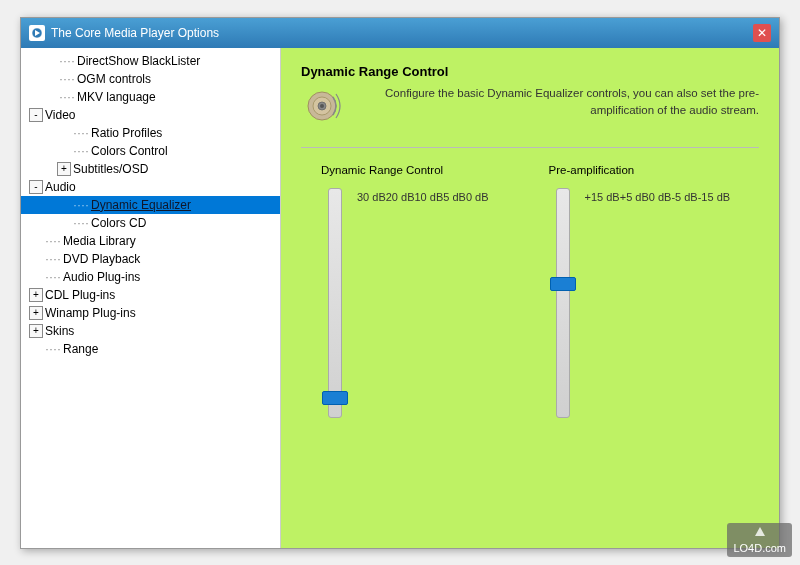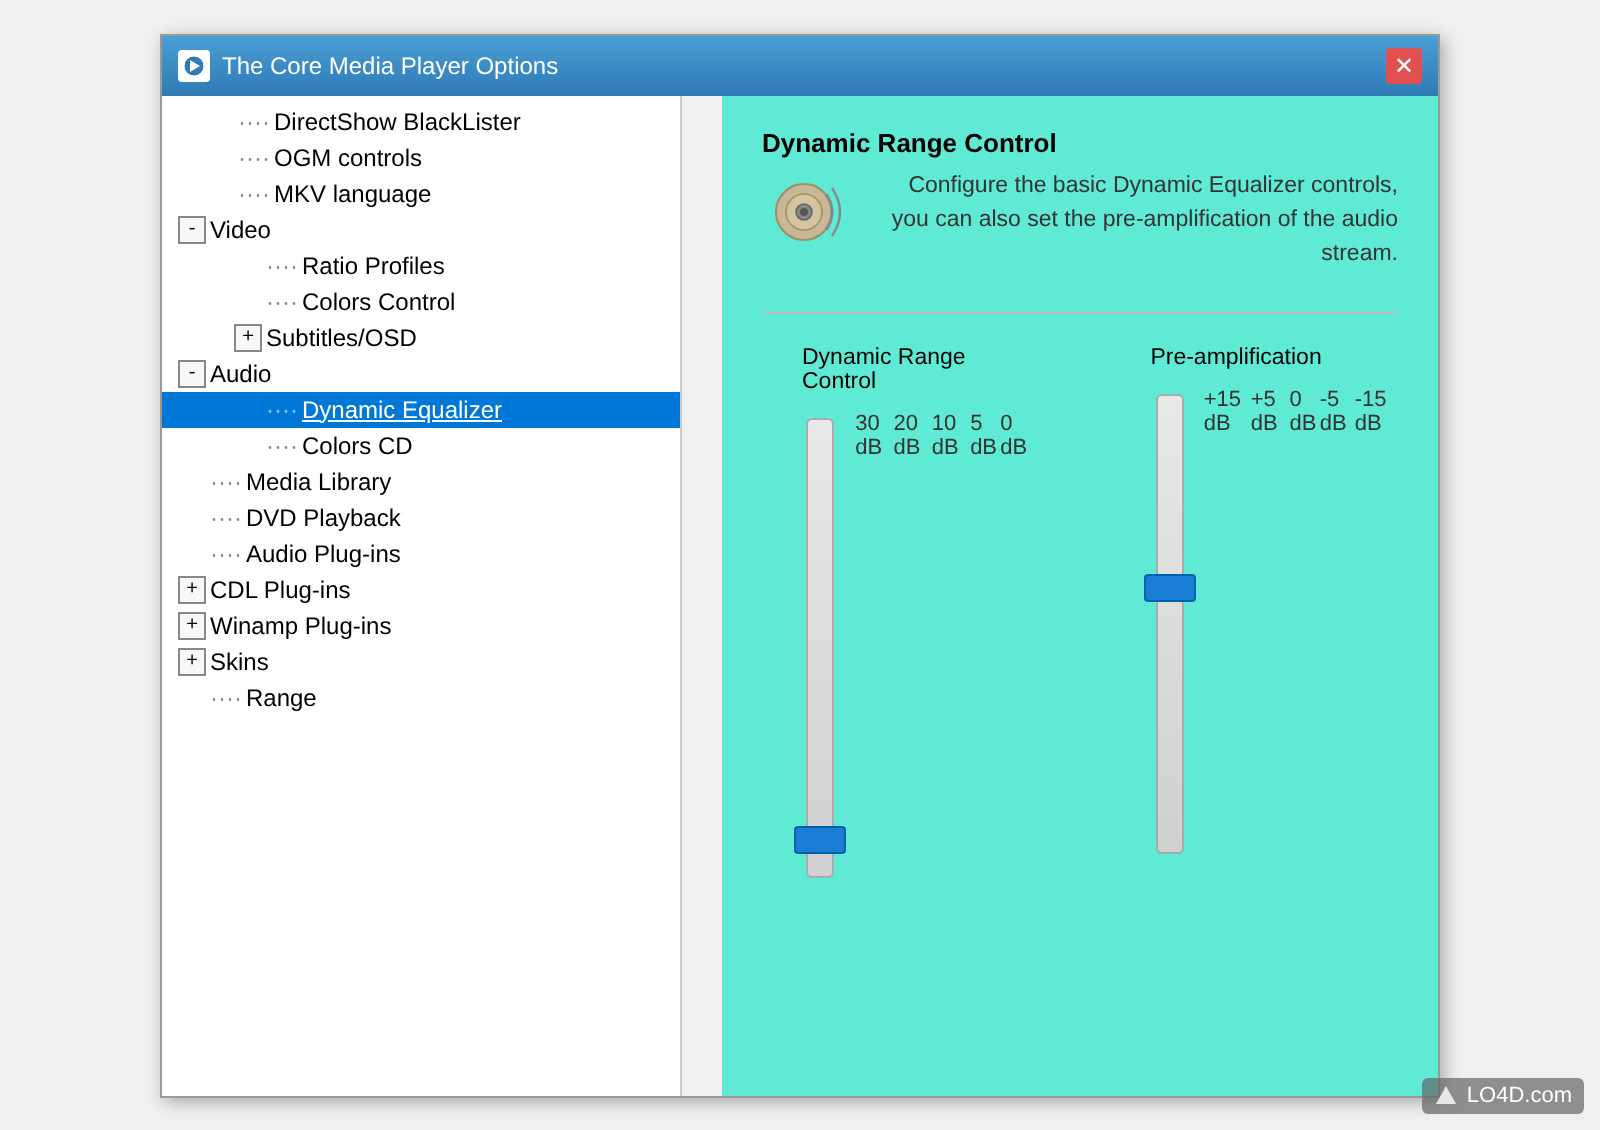--- a/index.html
+++ b/index.html
@@ -8,21 +8,21 @@
       font-size: 12px;
       background: #f0f0f0;
       display: flex;
       justify-content: center;
       align-items: center;
       width: 800px;
       height: 565px;
       overflow: hidden;
     }
     .window {
-      width: 640px;
+      width: 760px;
       background: #f0f0f0;
       border: 1px solid #999;
       box-shadow: 2px 2px 8px rgba(0,0,0,0.3);
     }
     .title-bar {
       background: linear-gradient(to bottom, #4a9fd4, #2e7ab5);
       color: white;
       padding: 6px 8px;
       display: flex;
       align-items: center;
@@ -80,21 +80,21 @@
       padding: 2px 4px;
       cursor: pointer;
       white-space: nowrap;
       color: #000;
     }
     .tree-item.selected {
       background: #0078d7;
       color: white;
     }
     .tree-item.selected .item-label {
-      color: #ffffff;
+      color: #0f172a;
       text-decoration: underline;
     }
     .expander {
       width: 14px;
       height: 14px;
       border: 1px solid #888;
       display: inline-flex;
       align-items: center;
       justify-content: center;
       margin-right: 2px;
@@ -109,22 +109,21 @@
       margin-right: 2px;
       flex-shrink: 0;
     }
     .indent-1 { padding-left: 8px; }
     .indent-2 { padding-left: 22px; }
     .indent-3 { padding-left: 36px; }
     
     .content-panel {
       flex: 1;
       padding: 16px 20px;
-      background: #5eead4;
-      margin-left: 20px;
+      background: #bef264;
     }
     .section-title {
       font-size: 13px;
       font-weight: bold;
       margin-bottom: 6px;
       color: #000;
     }
     .section-desc-area {
       display: flex;
       gap: 12px;
@@ -221,20 +220,21 @@
       bottom: 8px;
       right: 8px;
       background: rgba(100,100,100,0.7);
       color: white;
       font-size: 11px;
       padding: 3px 6px;
       border-radius: 3px;
       display: flex;
       align-items: center;
       gap: 4px;
+      flex-direction: column;
     }
     .item-label {
       font-size: 12px;
       text-align: right;
     }
   </style>
 </head>
 <body>
 
 <div class="window">

